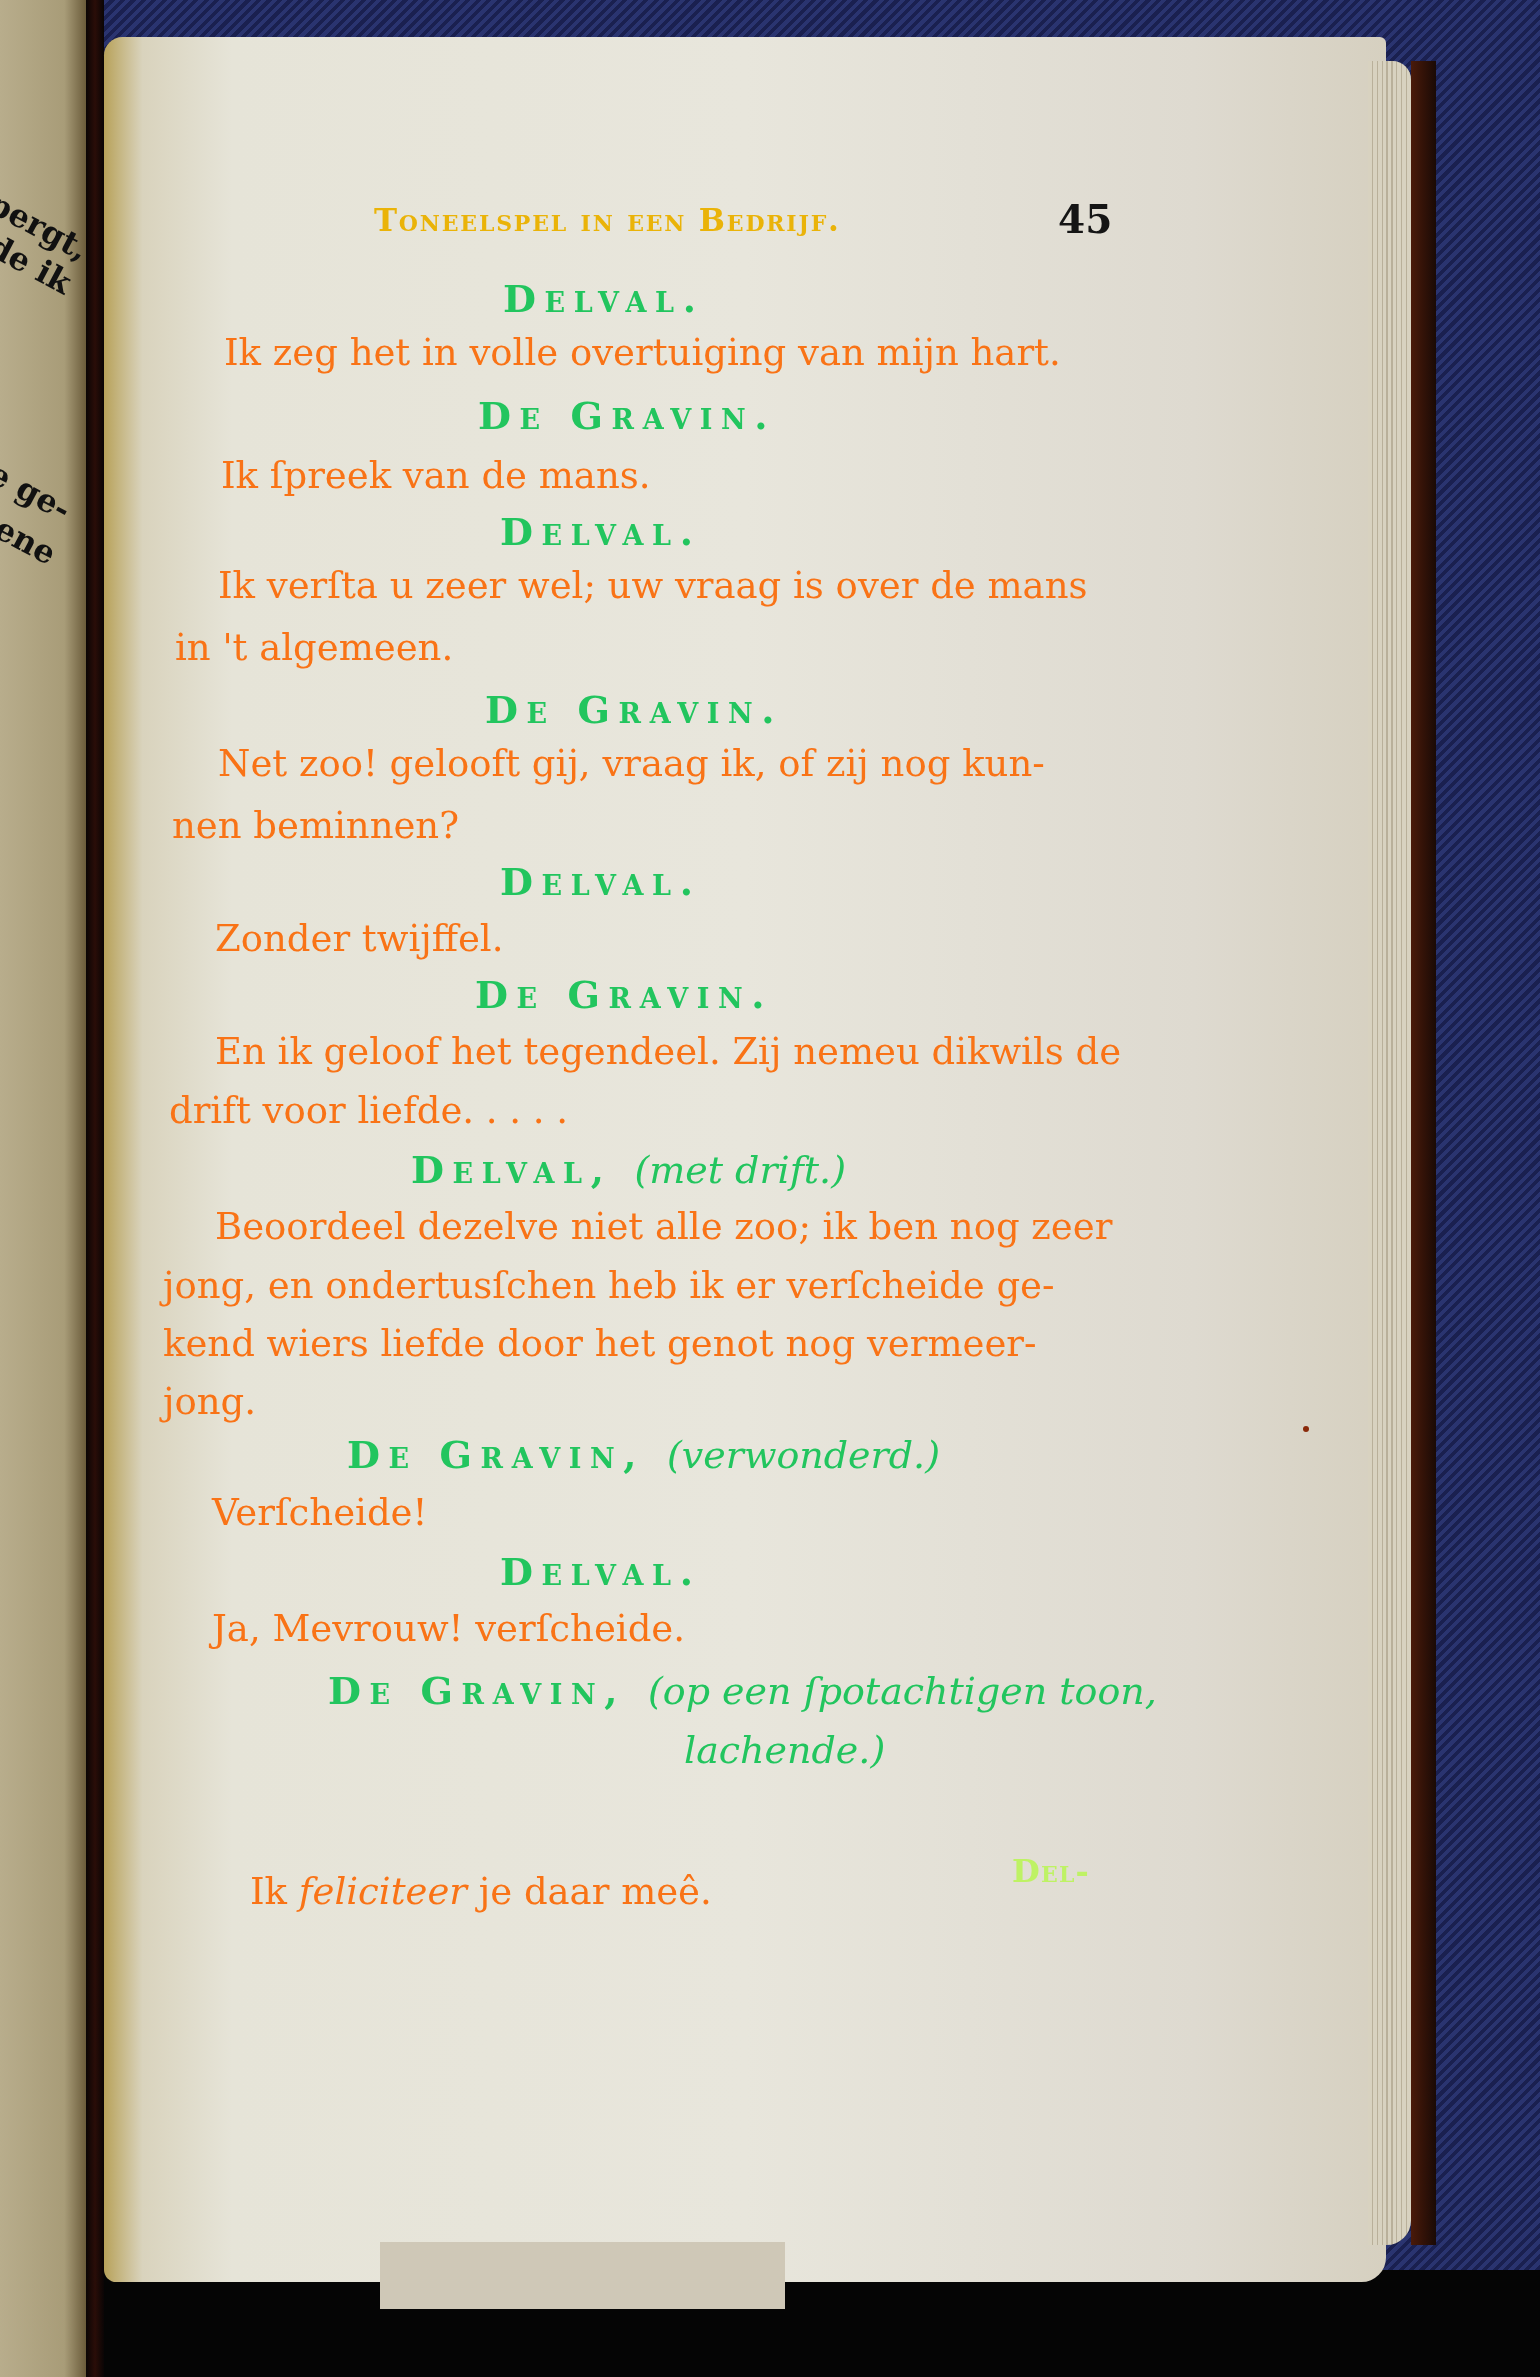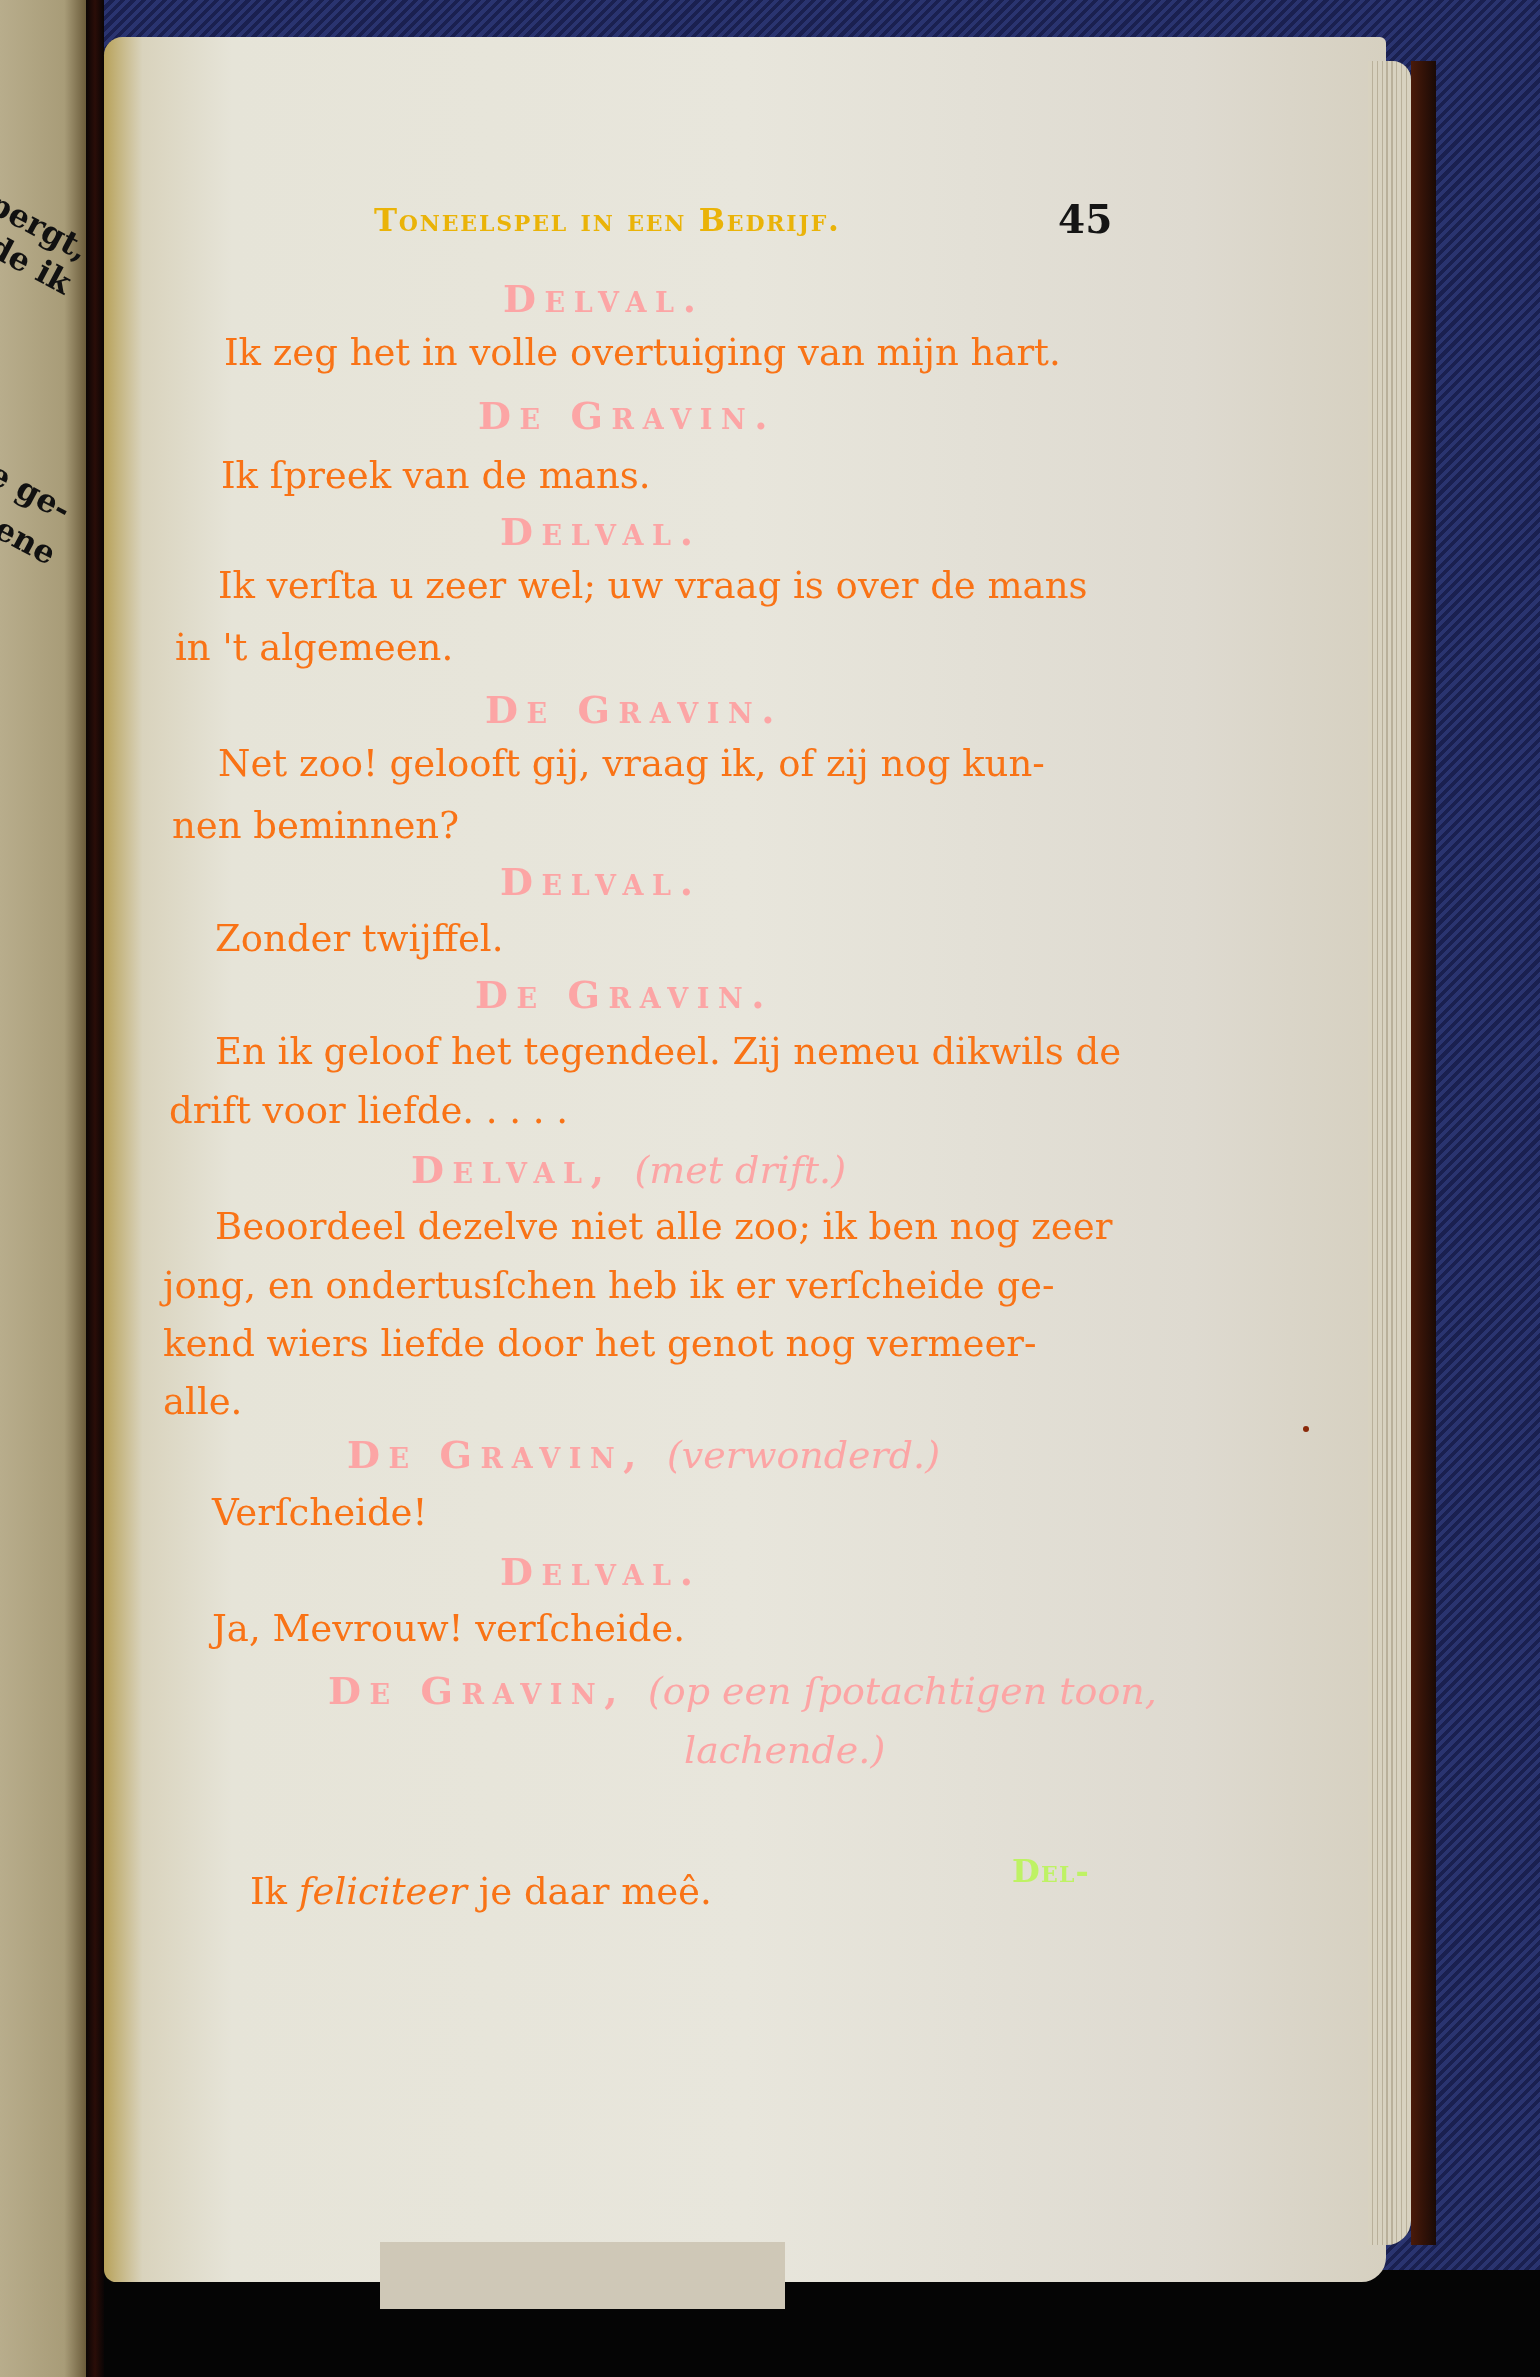--- a/index.html
+++ b/index.html
@@ -47,21 +47,21 @@
     }
     .running-head {
       position: absolute; left: 374px; top: 202px; font-size: 31px; letter-spacing: 1.8px;
       font-variant: small-caps; font-weight: bold; color: #eab308;
     }
     .page-number {
       position: absolute; left: 1058px; top: 196px; font-size: 39px; font-weight: bold; color: #151515;
     }
     .speaker {
       font-variant: small-caps; letter-spacing: 8.6px; font-weight: bold; font-size: 38px;
-      color: #fca5a5; position: absolute; white-space: nowrap;
+      color: #22c55e; position: absolute; white-space: nowrap;
     }
     .speaker .dir {
       font-style: italic; letter-spacing: 0; font-variant: normal; font-weight: normal;
     }
     .line {
       position: absolute; white-space: nowrap; font-size: 37px; color: #f97316;
     }
     .catchword {
       position: absolute; left: 1012px; top: 1852px; font-size: 32px; font-weight: bold;
       font-variant: small-caps; color: #bef264; letter-spacing: 1.2px;
@@ -117,21 +117,21 @@
 <div class="line" style="left:215px; top:1030px;">En ik geloof het tegendeel. Zij nemeu dikwils de</div>
 <div class="line" style="left:169px; top:1089px;">drift voor liefde. . . . .</div>
 
 <div class="speaker" style="left:411px; top:1147px;">
   <span>Delval,</span>
   <span class="dir">(met drift.)</span>
 </div>
 <div class="line" style="left:215px; top:1205px;">Beoordeel dezelve niet alle zoo; ik ben nog zeer</div>
 <div class="line" style="left:163px; top:1264px;">jong, en ondertusſchen heb ik er verſcheide ge-</div>
 <div class="line" style="left:163px; top:1322px;">kend wiers liefde door het genot nog vermeer-</div>
-<div class="line" style="left:163px; top:1380px;">alle.</div>
+<div class="line" style="left:163px; top:1380px;">jong.</div>
 
 <div class="speaker" style="left:347px; top:1432px;">
   <span>De Gravin,</span>
   <span class="dir">(verwonderd.)</span>
 </div>
 <div class="line" style="left:212px; top:1491px;">Verſcheide!</div>
 
 <div class="speaker" style="left:500px; top:1549px;">Delval.</div>
 <div class="line" style="left:212px; top:1607px;">Ja, Mevrouw! verſcheide.</div>
 

